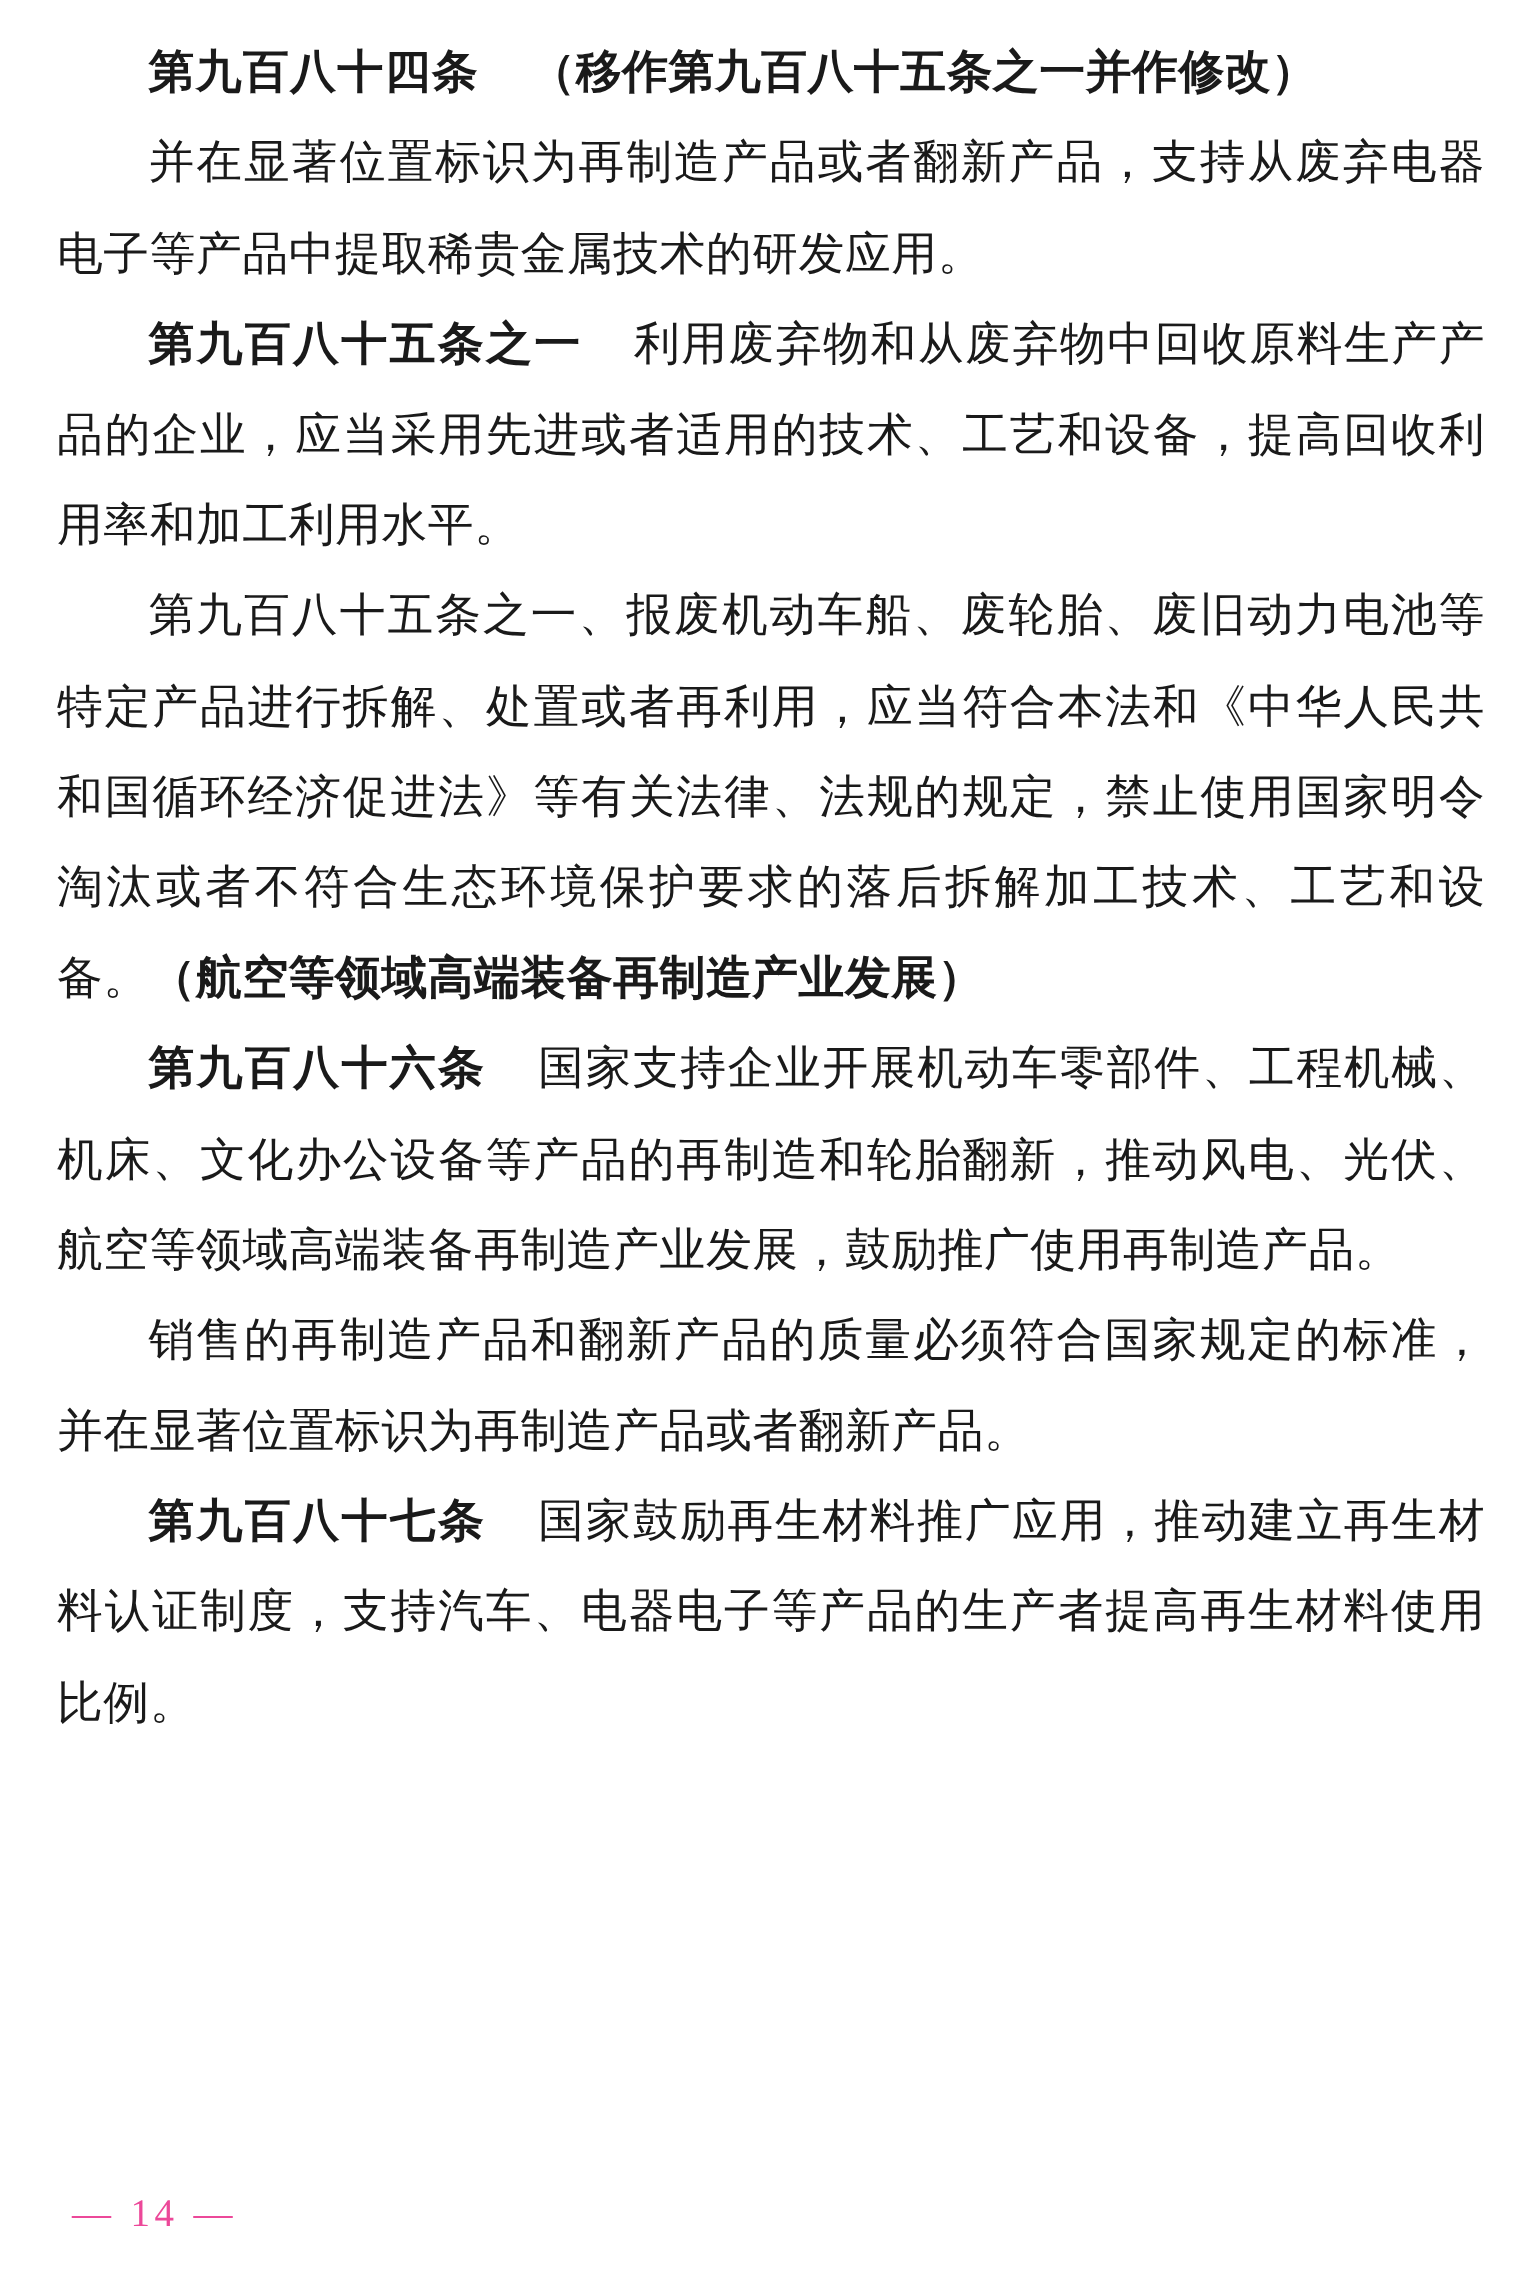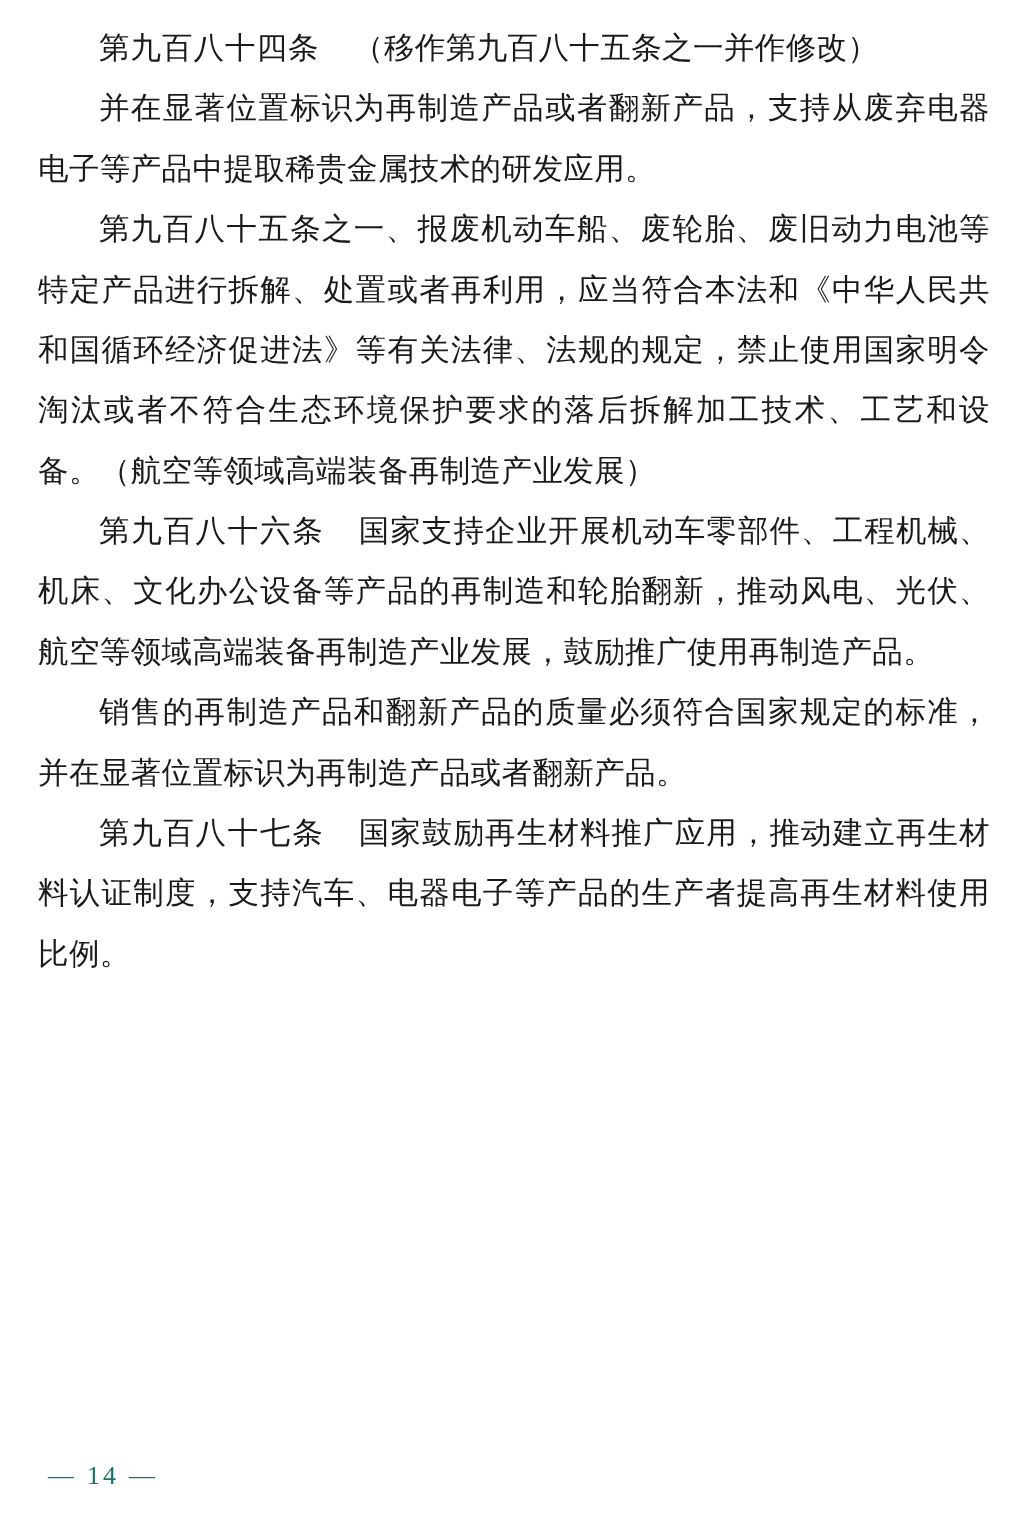--- a/index.html
+++ b/index.html
@@ -27,56 +27,59 @@
     line-height: 1.98;
     text-align: justify;
     text-justify: inter-ideograph;
     letter-spacing: 0.4px;
   }
   .para {
     margin: 0;
     text-indent: 2em;
   }
   .art-head {
-    font-weight: normal;
+    font-weight: bold;
     letter-spacing: 1px;
   }
   .gap {
     display: inline-block;
     width: 1.1em;
   }
   .note {
-    font-weight: normal;
+    font-weight: bold;
   }
   .page-number {
     position: absolute;
     left: 38px;
     bottom: 22px;
     font-size: 26px;
     letter-spacing: 3px;
-    color: #0f766e;
+    color: #ec4899;
     font-family: "Liberation Serif", "DejaVu Serif", serif;
   }
   .pn-dash { display: inline-block; padding: 0 10px; }
 </style>
 </head>
 <body>
 
 <div class="page">
   <div class="doc-body">
 
     <p class="para">
       <span class="art-head">第九百八十四条</span><span class="gap"></span><span class="note">（移作第九百八十五条之一并作修改）</span>
     </p>
 
 
     <p class="para">
       <span>并在显著位置标识为再制造产品或者翻新产品，支持从废弃电器电子等产品中提取稀贵金属技术的研发应用。</span>
     </p>
 
+    <p class="para">
+      <span class="art-head">第九百八十五条之一</span><span class="gap"></span><span>利用废弃物和从废弃物中回收原料生产产品的企业，应当采用先进或者适用的技术、工艺和设备，提高回收利用率和加工利用水平。</span>
+    </p>
 
     <p class="para">
       <span>第九百八十五条之一、报废机动车船、废轮胎、废旧动力电池等特定产品进行拆解、处置或者再利用，应当符合本法和《中华人民共和国循环经济促进法》等有关法律、法规的规定，禁止使用国家明令淘汰或者不符合生态环境保护要求的落后拆解加工技术、工艺和设备。</span><span class="note">（航空等领域高端装备再制造产业发展）</span>
     </p>
 
     <p class="para">
       <span class="art-head">第九百八十六条</span><span class="gap"></span><span>国家支持企业开展机动车零部件、工程机械、机床、文化办公设备等产品的再制造和轮胎翻新，推动风电、光伏、航空等领域高端装备再制造产业发展，鼓励推广使用再制造产品。</span>
     </p>
 
     <p class="para">

